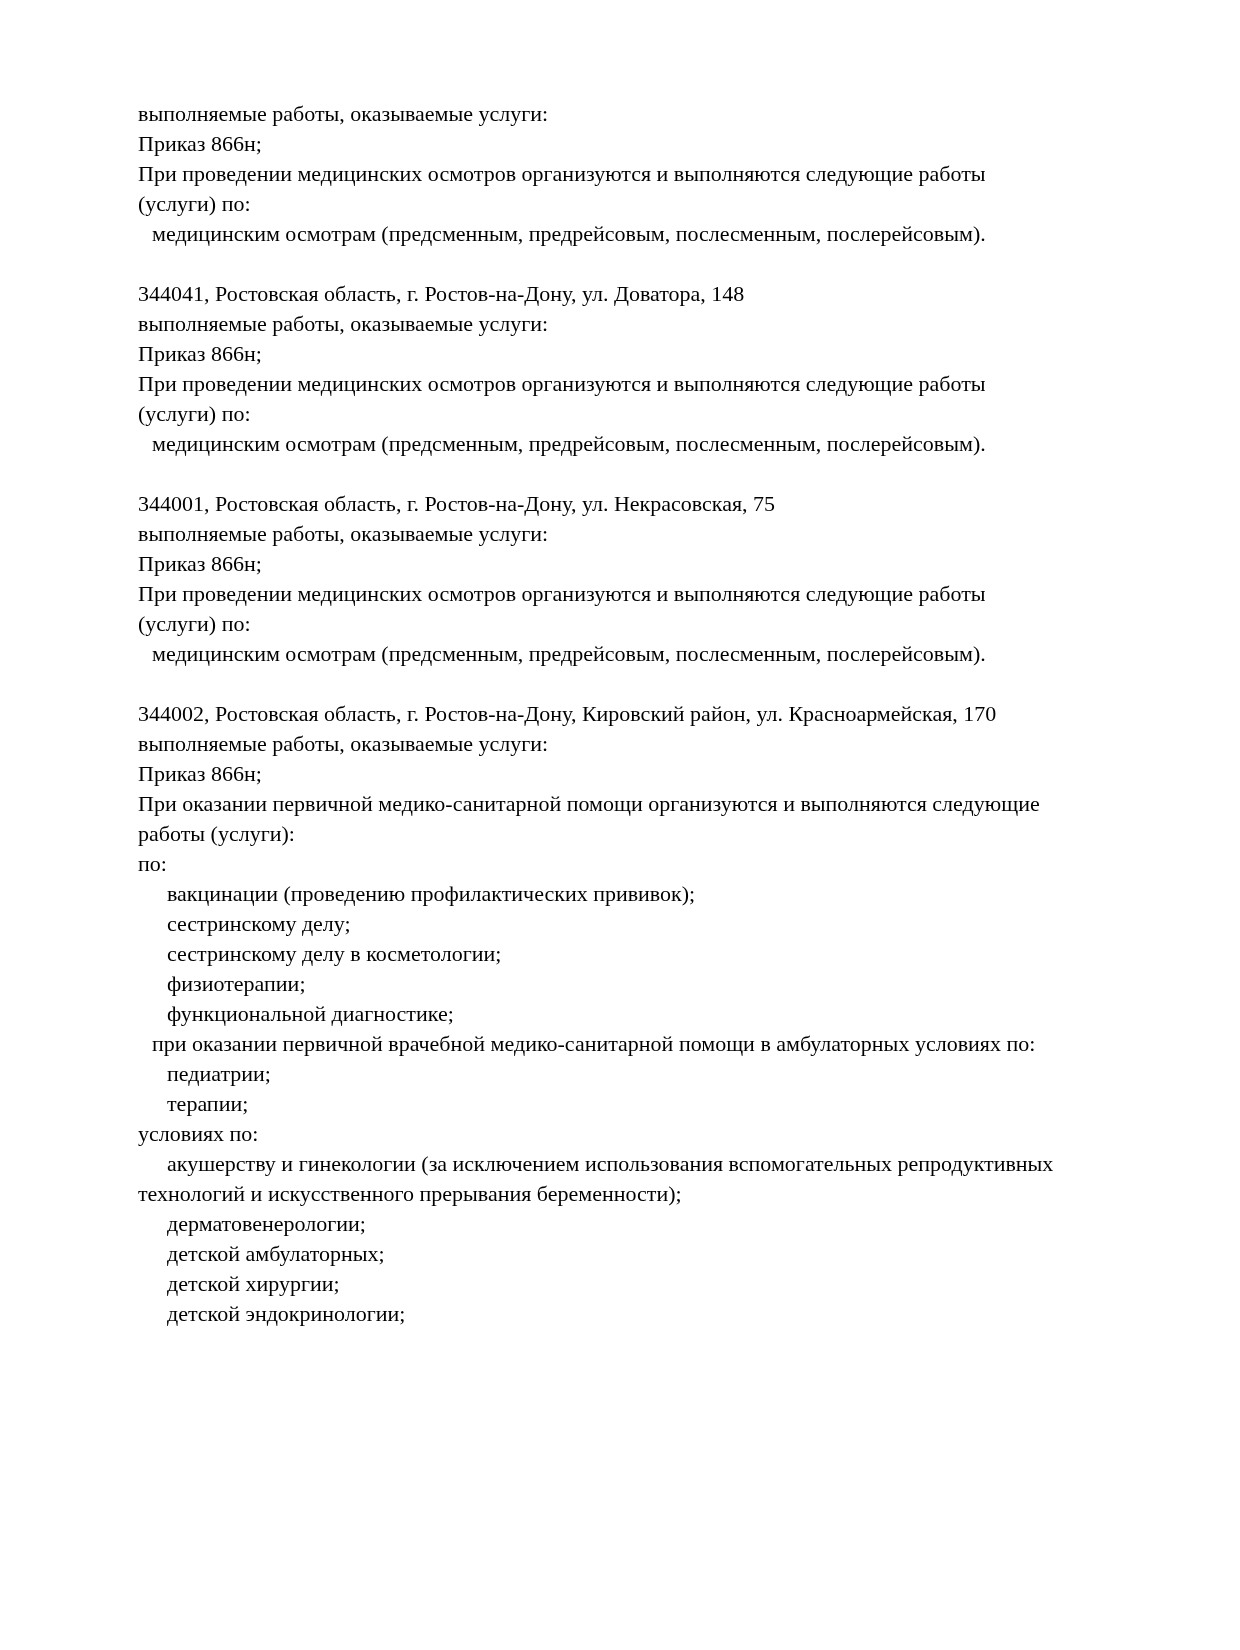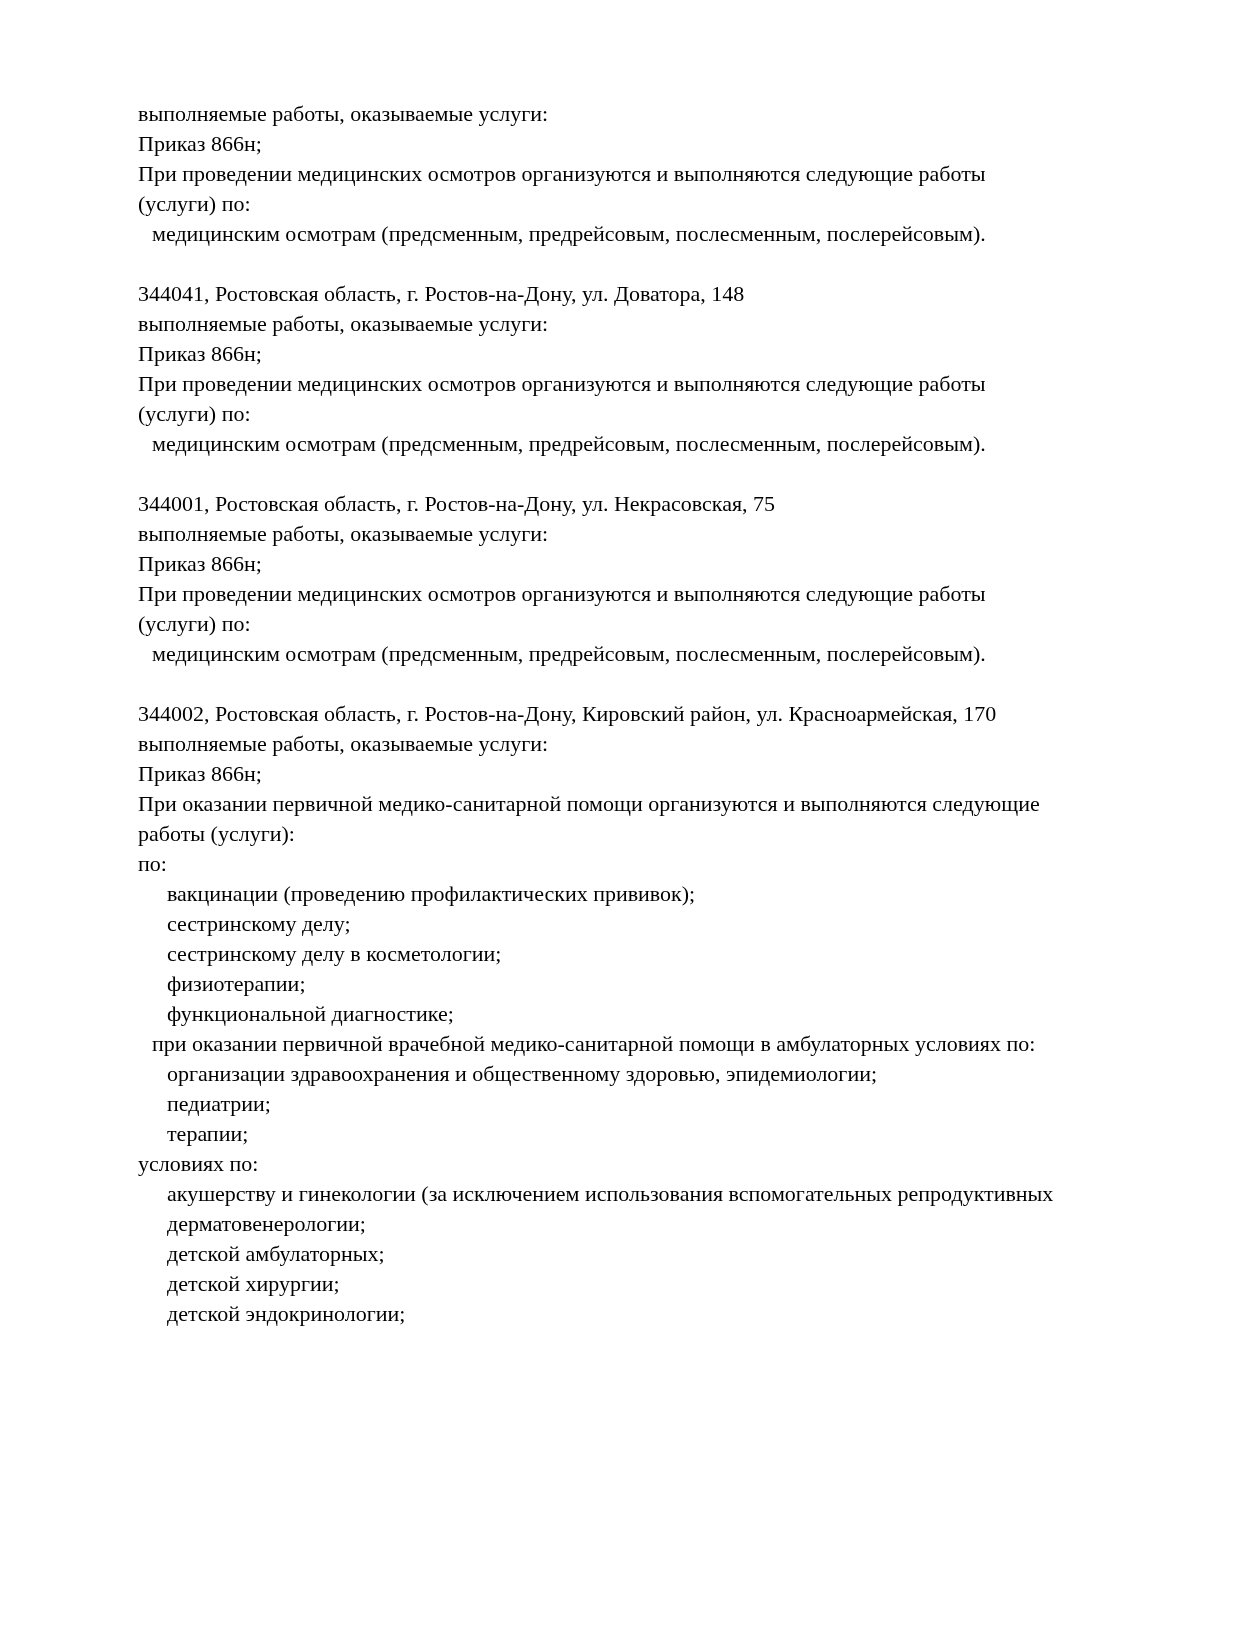--- a/index.html
+++ b/index.html
@@ -70,23 +70,23 @@
       <div class="line indent-0">Приказ 866н;</div>
       <div class="line indent-0">При оказании первичной медико-санитарной помощи организуются и выполняются следующие</div>
       <div class="line indent-0">работы (услуги):</div>
       <div class="line indent-0">по:</div>
       <div class="line indent-2">вакцинации (проведению профилактических прививок);</div>
       <div class="line indent-2">сестринскому делу;</div>
       <div class="line indent-2">сестринскому делу в косметологии;</div>
       <div class="line indent-2">физиотерапии;</div>
       <div class="line indent-2">функциональной диагностике;</div>
       <div class="line indent-1">при оказании первичной врачебной медико-санитарной помощи в амбулаторных условиях по:</div>
-      <div class="line indent-2">организации здравоохранения и общественному здоровью, эпидемиологии;</div>
       <div class="line indent-2">педиатрии;</div>
       <div class="line indent-2">терапии;</div>
       <div class="line indent-0">условиях по:</div>
       <div class="line indent-2">акушерству и гинекологии (за исключением использования вспомогательных репродуктивных</div>
+      <div class="line indent-0">технологий и искусственного прерывания беременности);</div>
       <div class="line indent-2">дерматовенерологии;</div>
       <div class="line indent-2">детской амбулаторных;</div>
       <div class="line indent-2">детской хирургии;</div>
       <div class="line indent-2">детской эндокринологии;</div>
     </div>
 </div>
 
 </body></html>

